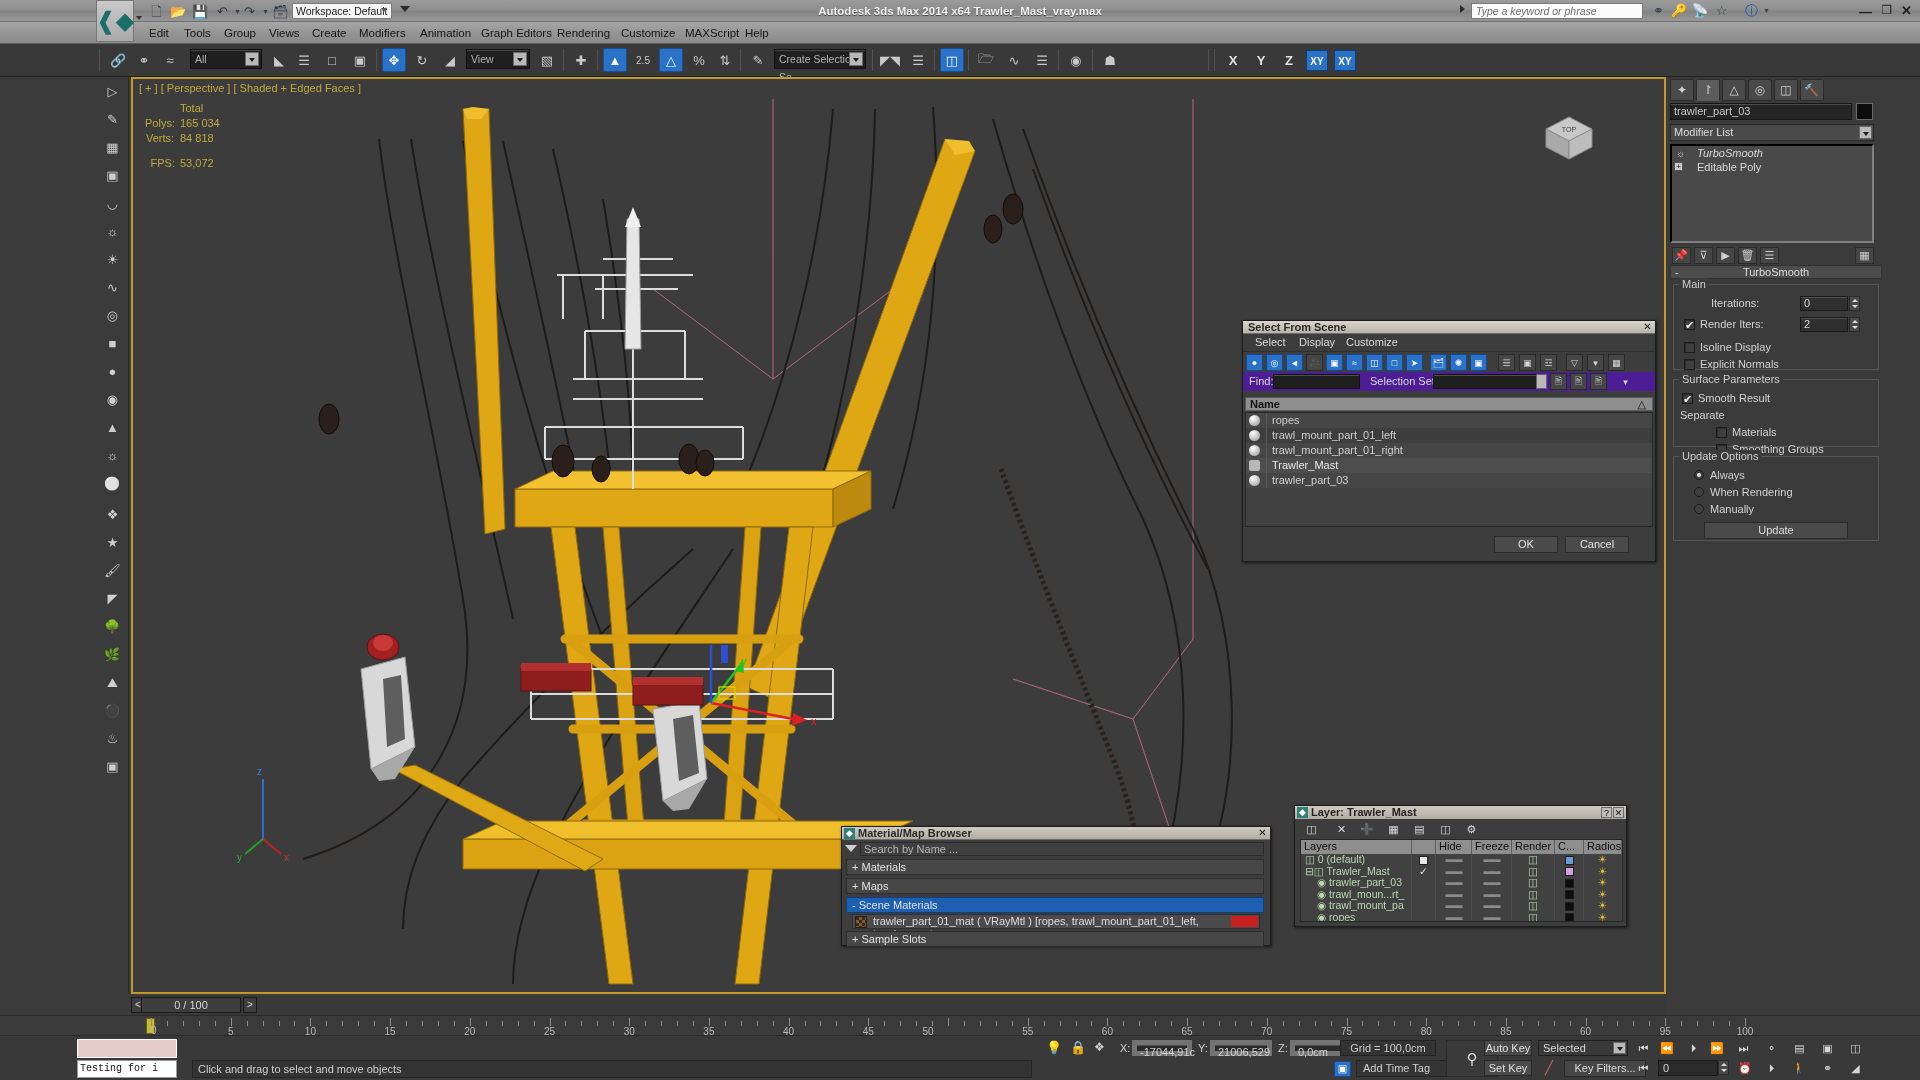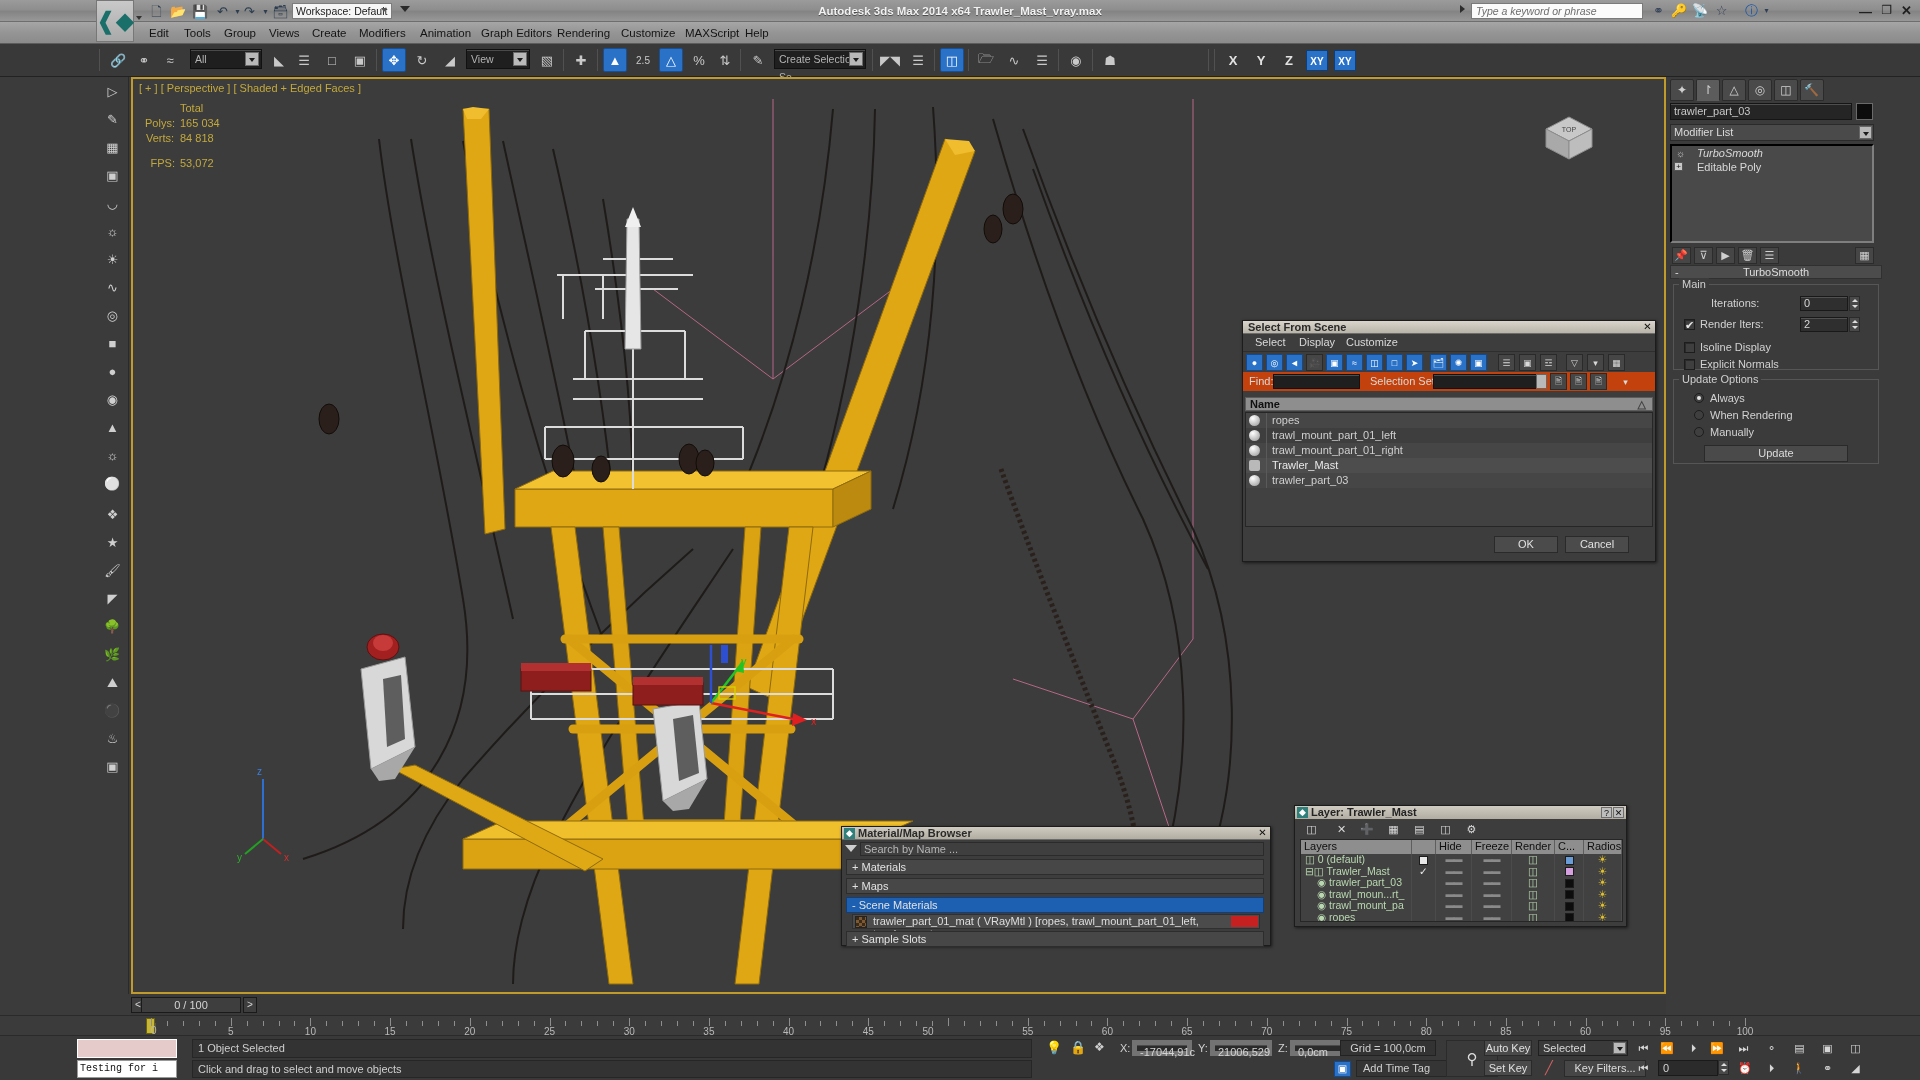--- a/index.html
+++ b/index.html
@@ -662,20 +662,38 @@
         <div class="prow" style="margin-top:6px">
           <span class="chk" style="left:6px; top:3px;"></span>
           <span style="position:absolute; left:22px;">Isoline Display</span>
         </div>
         <div class="prow">
           <span class="chk" style="left:6px; top:3px;"></span>
           <span style="position:absolute; left:22px;">Explicit Normals</span>
         </div>
       </div>
 
+      <div class="group" style="height:68px; margin-top:9px;">
+        <div class="gtitle">Surface Parameters</div>
+        <div class="prow">
+          <span class="chk on" style="left:4px; top:3px;"></span>
+          <span style="position:absolute; left:20px;">Smooth Result</span>
+        </div>
+        <div class="prow">
+          <span style="position:absolute; left:2px;">Separate</span>
+        </div>
+        <div class="prow">
+          <span class="chk" style="left:38px; top:3px;"></span>
+          <span style="position:absolute; left:54px;">Materials</span>
+        </div>
+        <div class="prow">
+          <span class="chk" style="left:38px; top:3px;"></span>
+          <span style="position:absolute; left:54px;">Smoothing Groups</span>
+        </div>
+      </div>
 
       <div class="group" style="height:85px; margin-top:9px;">
         <div class="gtitle">Update Options</div>
         <div class="prow">
           <span class="rad on" style="left:16px; top:3px;"></span>
           <span style="position:absolute; left:32px;">Always</span>
         </div>
         <div class="prow">
           <span class="rad" style="left:16px; top:3px;"></span>
           <span style="position:absolute; left:32px;">When Rendering</span>
@@ -712,21 +730,21 @@
       <div class="dbtn blue" style="left:187px">🗂</div>
       <div class="dbtn blue" style="left:207px">✺</div>
       <div class="dbtn blue" style="left:227px">▣</div>
       <div class="dbtn" style="left:255px">☰</div>
       <div class="dbtn" style="left:276px">▣</div>
       <div class="dbtn" style="left:297px">☲</div>
       <div class="dbtn" style="left:323px">▽</div>
       <div class="dbtn" style="left:344px">▾</div>
       <div class="dbtn" style="left:365px">▦</div>
     </div>
-    <div style="position:relative; height:19px; background:#c2410c;">
+    <div style="position:relative; height:19px; background:#4c1d95;">
       <span class="find-lbl" style="left:6px; top:3px;">Find:</span>
       <span class="tinput" style="left:30px; top:2px; width:87px;"></span>
       <span class="find-lbl" style="left:127px; top:3px;">Selection Set:</span>
       <span class="tinput" style="left:190px; top:2px; width:105px;"></span>
       <span style="position:absolute; left:293px; top:2px; width:11px; height:15px; background:#b9b9b9; border:1px solid #666;"></span>
       <span class="dbtn" style="left:307px; top:1px;">🖹</span>
       <span class="dbtn" style="left:327px; top:1px;">🖹</span>
       <span class="dbtn" style="left:347px; top:1px;">🖹</span>
       <span class="dbtn" style="left:374px; top:1px; border-color:transparent; background:transparent;">▾</span>
     </div>
@@ -1008,21 +1026,20 @@
         <div class="tick" style="left: 1713.12px; height: 5px;"></div>
         <div class="tick" style="left: 1729.06px; height: 5px;"></div>
         <div class="tick" style="left: 1745px; height: 8px;"></div>
         <div class="ticklbl" style="left: 1745px;">100</div>
       </div>
   </div>
 
   <div class="statusbar">
     <div class="mxslistener"></div>
     <div class="mxstxt">Testing for i</div>
-    <div class="sb-field" style="left:192px; top:3px; width:840px; height:19px;">1 Object Selected</div>
     <div class="sb-field" style="left:192px; top:24px; width:840px; height:18px;">Click and drag to select and move objects</div>
 
     <div style="position:absolute; left:1046px; top:4px; font-size:13px; color:#cfcfcf;">💡</div>
     <div style="position:absolute; left:1070px; top:4px; font-size:13px; color:#cfcfcf;">🔒</div>
     <div style="position:absolute; left:1094px; top:4px; font-size:12px; color:#cfcfcf;">❖</div>
     <span class="coordlbl" style="left:1120px; top:6px;">X:</span>
     <span class="coordbox" style="left:1132px; top:4px; width:60px;">-17044,91c</span>
     <span class="coordlbl" style="left:1198px; top:6px;">Y:</span>
     <span class="coordbox" style="left:1210px; top:4px; width:62px;">21006,529</span>
     <span class="coordlbl" style="left:1278px; top:6px;">Z:</span>

